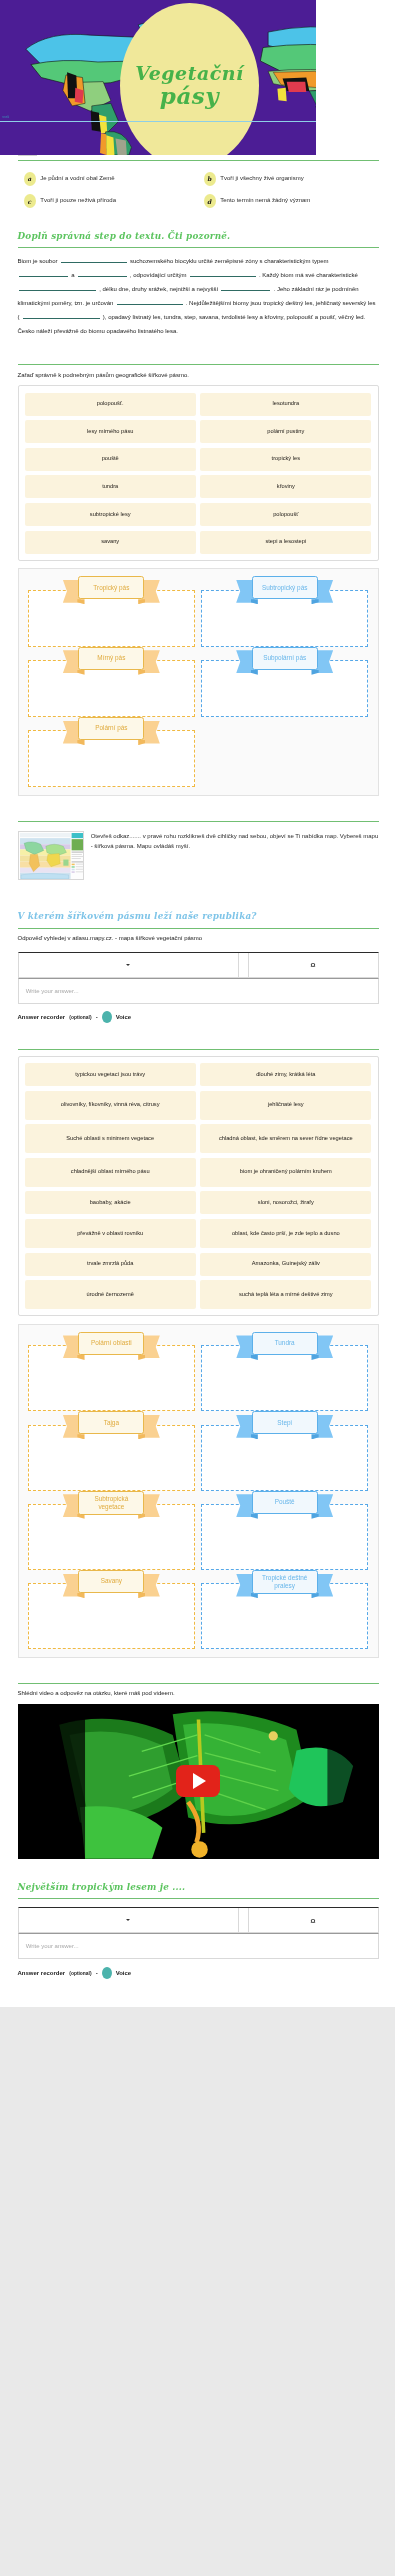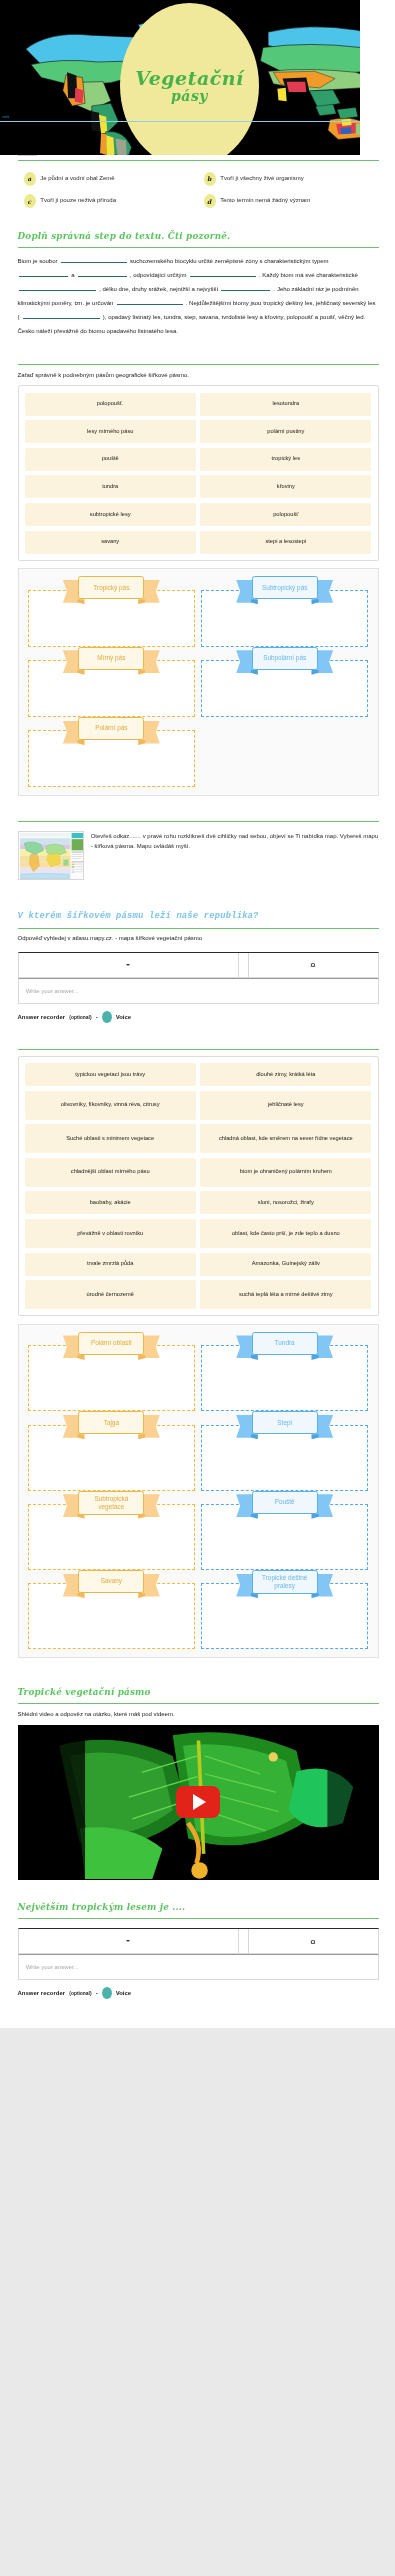--- a/index.html
+++ b/index.html
@@ -8,54 +8,54 @@
   body {
     width: 396px;
     background: #e9e9e9;
     font-family: "Liberation Sans", sans-serif;
     color: #2b2b2b;
     -webkit-font-smoothing: antialiased;
   }
   .page { width:396px; background:#ffffff; position:relative; }
 
   
-  .hero { position:relative; width:360px; height:155px; background:#000000; overflow:hidden; }
+  .hero { position:relative; width:316px; height:155px; background:#4c1d95; overflow:hidden; }
   .hero svg.map { position:absolute; top:0; left:0; width:396px; height:155px; }
   .hero .oval {
     position:absolute; left:120px; top:3.1px; width:139px; height:165px;
     background:#f0e89a; border-radius:50%;
   }
   .hero .titlewrap {
     position:absolute; left:120px; top:3.1px; width:139px; height:165px;
     display:flex; flex-direction:column; align-items:center; justify-content:center;
     gap:1px;
   }
   .hero .t1, .hero .t2 {
     font-family:"DejaVu Serif", serif; font-style:italic; color:#46b24a;
     font-weight:700; letter-spacing:0.5px; line-height:1;
   }
   .hero .t1 { font-size:19px; }
-  .hero .t2 { font-size:14px; }
+  .hero .t2 { font-size:23px; }
   .hero .hline { position:absolute; left:0; top:121px; width:396px; height:0.5px; background:#8ecfe6; }
   .hero .hline-label {
     position:absolute; left:2.1px; top:116px; font-size:2.6px; color:#3b8fb5;
   }
 
   
   .card {
     background:#fff; margin:0 auto; width:396px; padding:0 17.5px 0 17.5px;
   }
   .sep { height:0.5px; background:#cfcfcf; width:19.6px; margin:0; }
 
   .sec-title {
     font-family:"DejaVu Serif", serif; font-style:italic; font-weight:700;
     color:#5cc45f; font-size:8.8px; line-height:1.3; margin:9.3px 0 0 0;
     letter-spacing:0.2px;
   }
-  .sec-title.blue { color:#7ec4e8;font-family:Liberation Mono, monospace; }
+  .sec-title.blue { color:#7ec4e8; }
   .rule { height:0.5px; background:#71bf73; margin:4.6px 0 6.2px 0; }
 
   .instr { font-size:6px; line-height:1.55; color:#222; margin:0 0 5.2px 0; }
 
   
   .opts { display:grid; grid-template-columns:1fr 1fr; gap:8.2px 5.2px; padding:5.2px 0 13.4px 6.2px; }
   .opt { display:flex; align-items:flex-start; gap:4.6px; }
   .bullet {
     flex:0 0 auto; width:12px; height:14px; border-radius:50%;
     background:#ecea8e; display:flex; align-items:center; justify-content:center;
@@ -533,21 +533,20 @@
           <div class="shadowL"></div>
           <div class="shadowR"></div>
           <div class="plate">Tropické deštné pralesy</div>
         </div>
         <div class="dropbox"></div>
       </div>
     </div>
 
     <div class="spacer-lg"></div>
 
-    <div class="sec-title">Tropické vegetační pásmo</div>
     <div class="rule"></div>
     <div class="instr">Shlédni video a odpověz na otázku, které máš pod videem.</div>
   </div>
 
   <div class="video">
     <svg class="leaf" viewBox="0 0 700 300" preserveAspectRatio="none">
       <rect width="700" height="300" fill="#000"></rect>
       <path d="M80 40 Q190 10 300 60 L330 170 Q240 250 120 230 Z" fill="#1b7a1b"></path>
       <path d="M100 60 Q190 40 280 80 L300 165 Q220 225 135 210 Z" fill="#2f9e2f"></path>
       <path d="M300 20 Q420 0 540 50 L570 180 Q450 260 330 220 Z" fill="#1e8a1e"></path>

